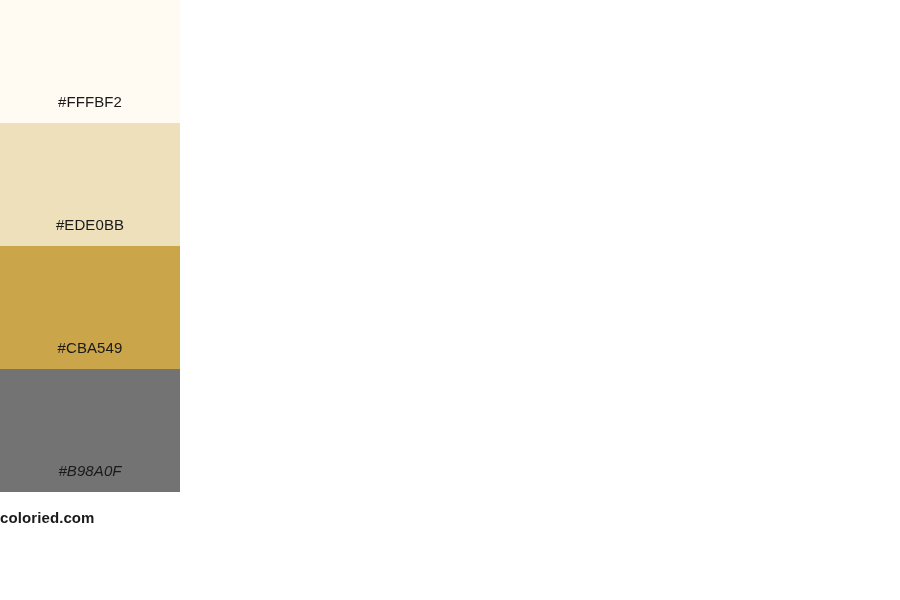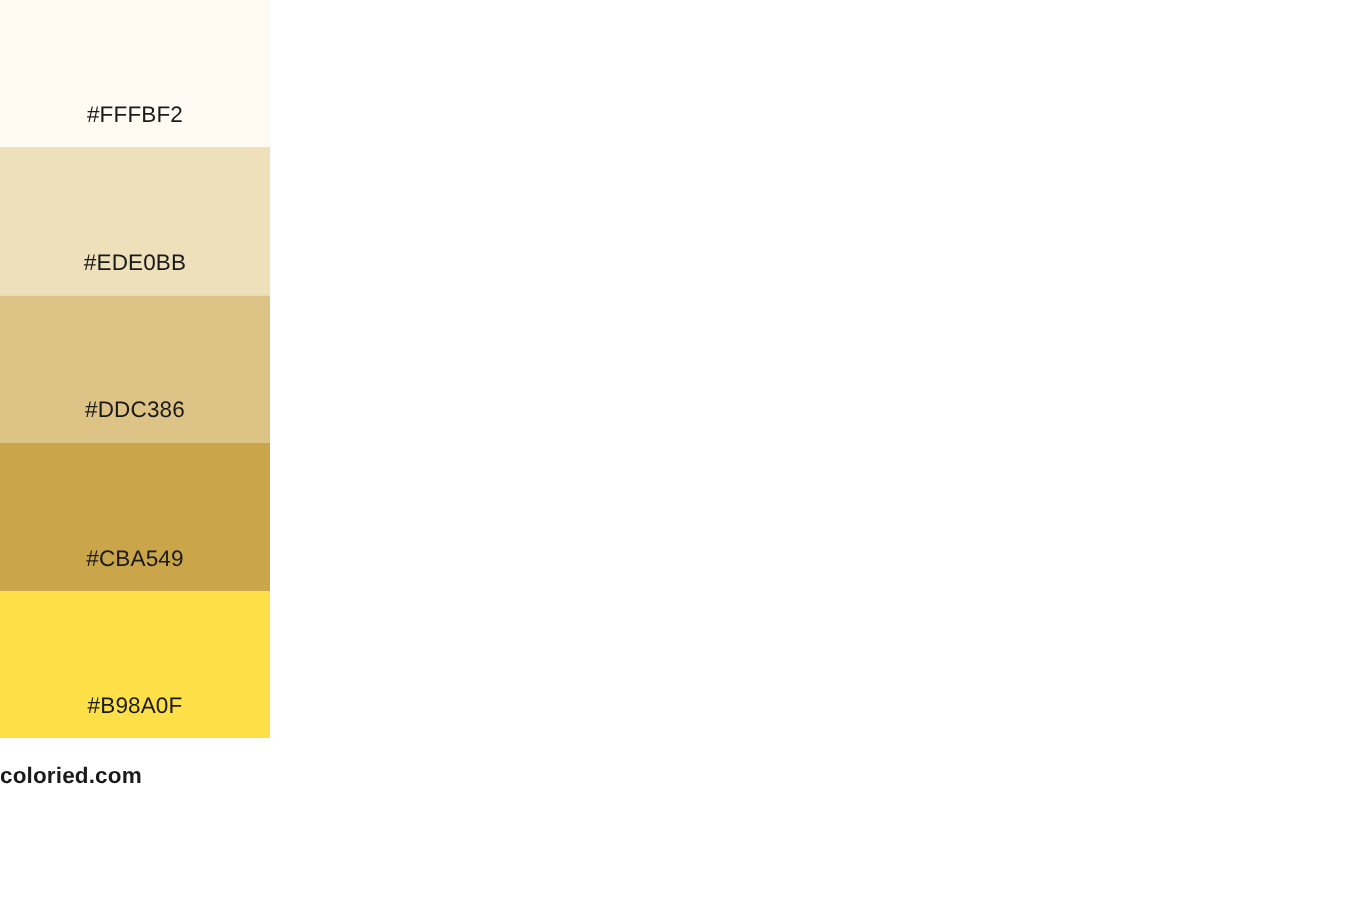--- a/index.html
+++ b/index.html
@@ -71,29 +71,26 @@
   <div class="swatch-strip">
 
     <div class="swatch" style="background:#FFFBF2;">
       <span class="swatch-label">#FFFBF2</span>
     </div>
 
     <div class="swatch" style="background:#EDE0BB;">
       <span class="swatch-label">#EDE0BB</span>
     </div>
 
-    <div class="swatch" style="background:#DDC386;">
-      <span class="swatch-label">#DDC386</span>
-    </div>
 
     <div class="swatch" style="background:#CBA549;align-items:flex-end;">
       <span class="swatch-label">#CBA549</span>
     </div>
 
-    <div class="swatch" style="background:#fde047;">
+    <div class="swatch" style="background:#737373;font-style:italic;">
       <span class="swatch-label">#B98A0F</span>
     </div>
 
   </div>
 
   <div class="footer-bar">
     <span class="footer-brand">coloried.com</span>
   </div>
 
 </div>

